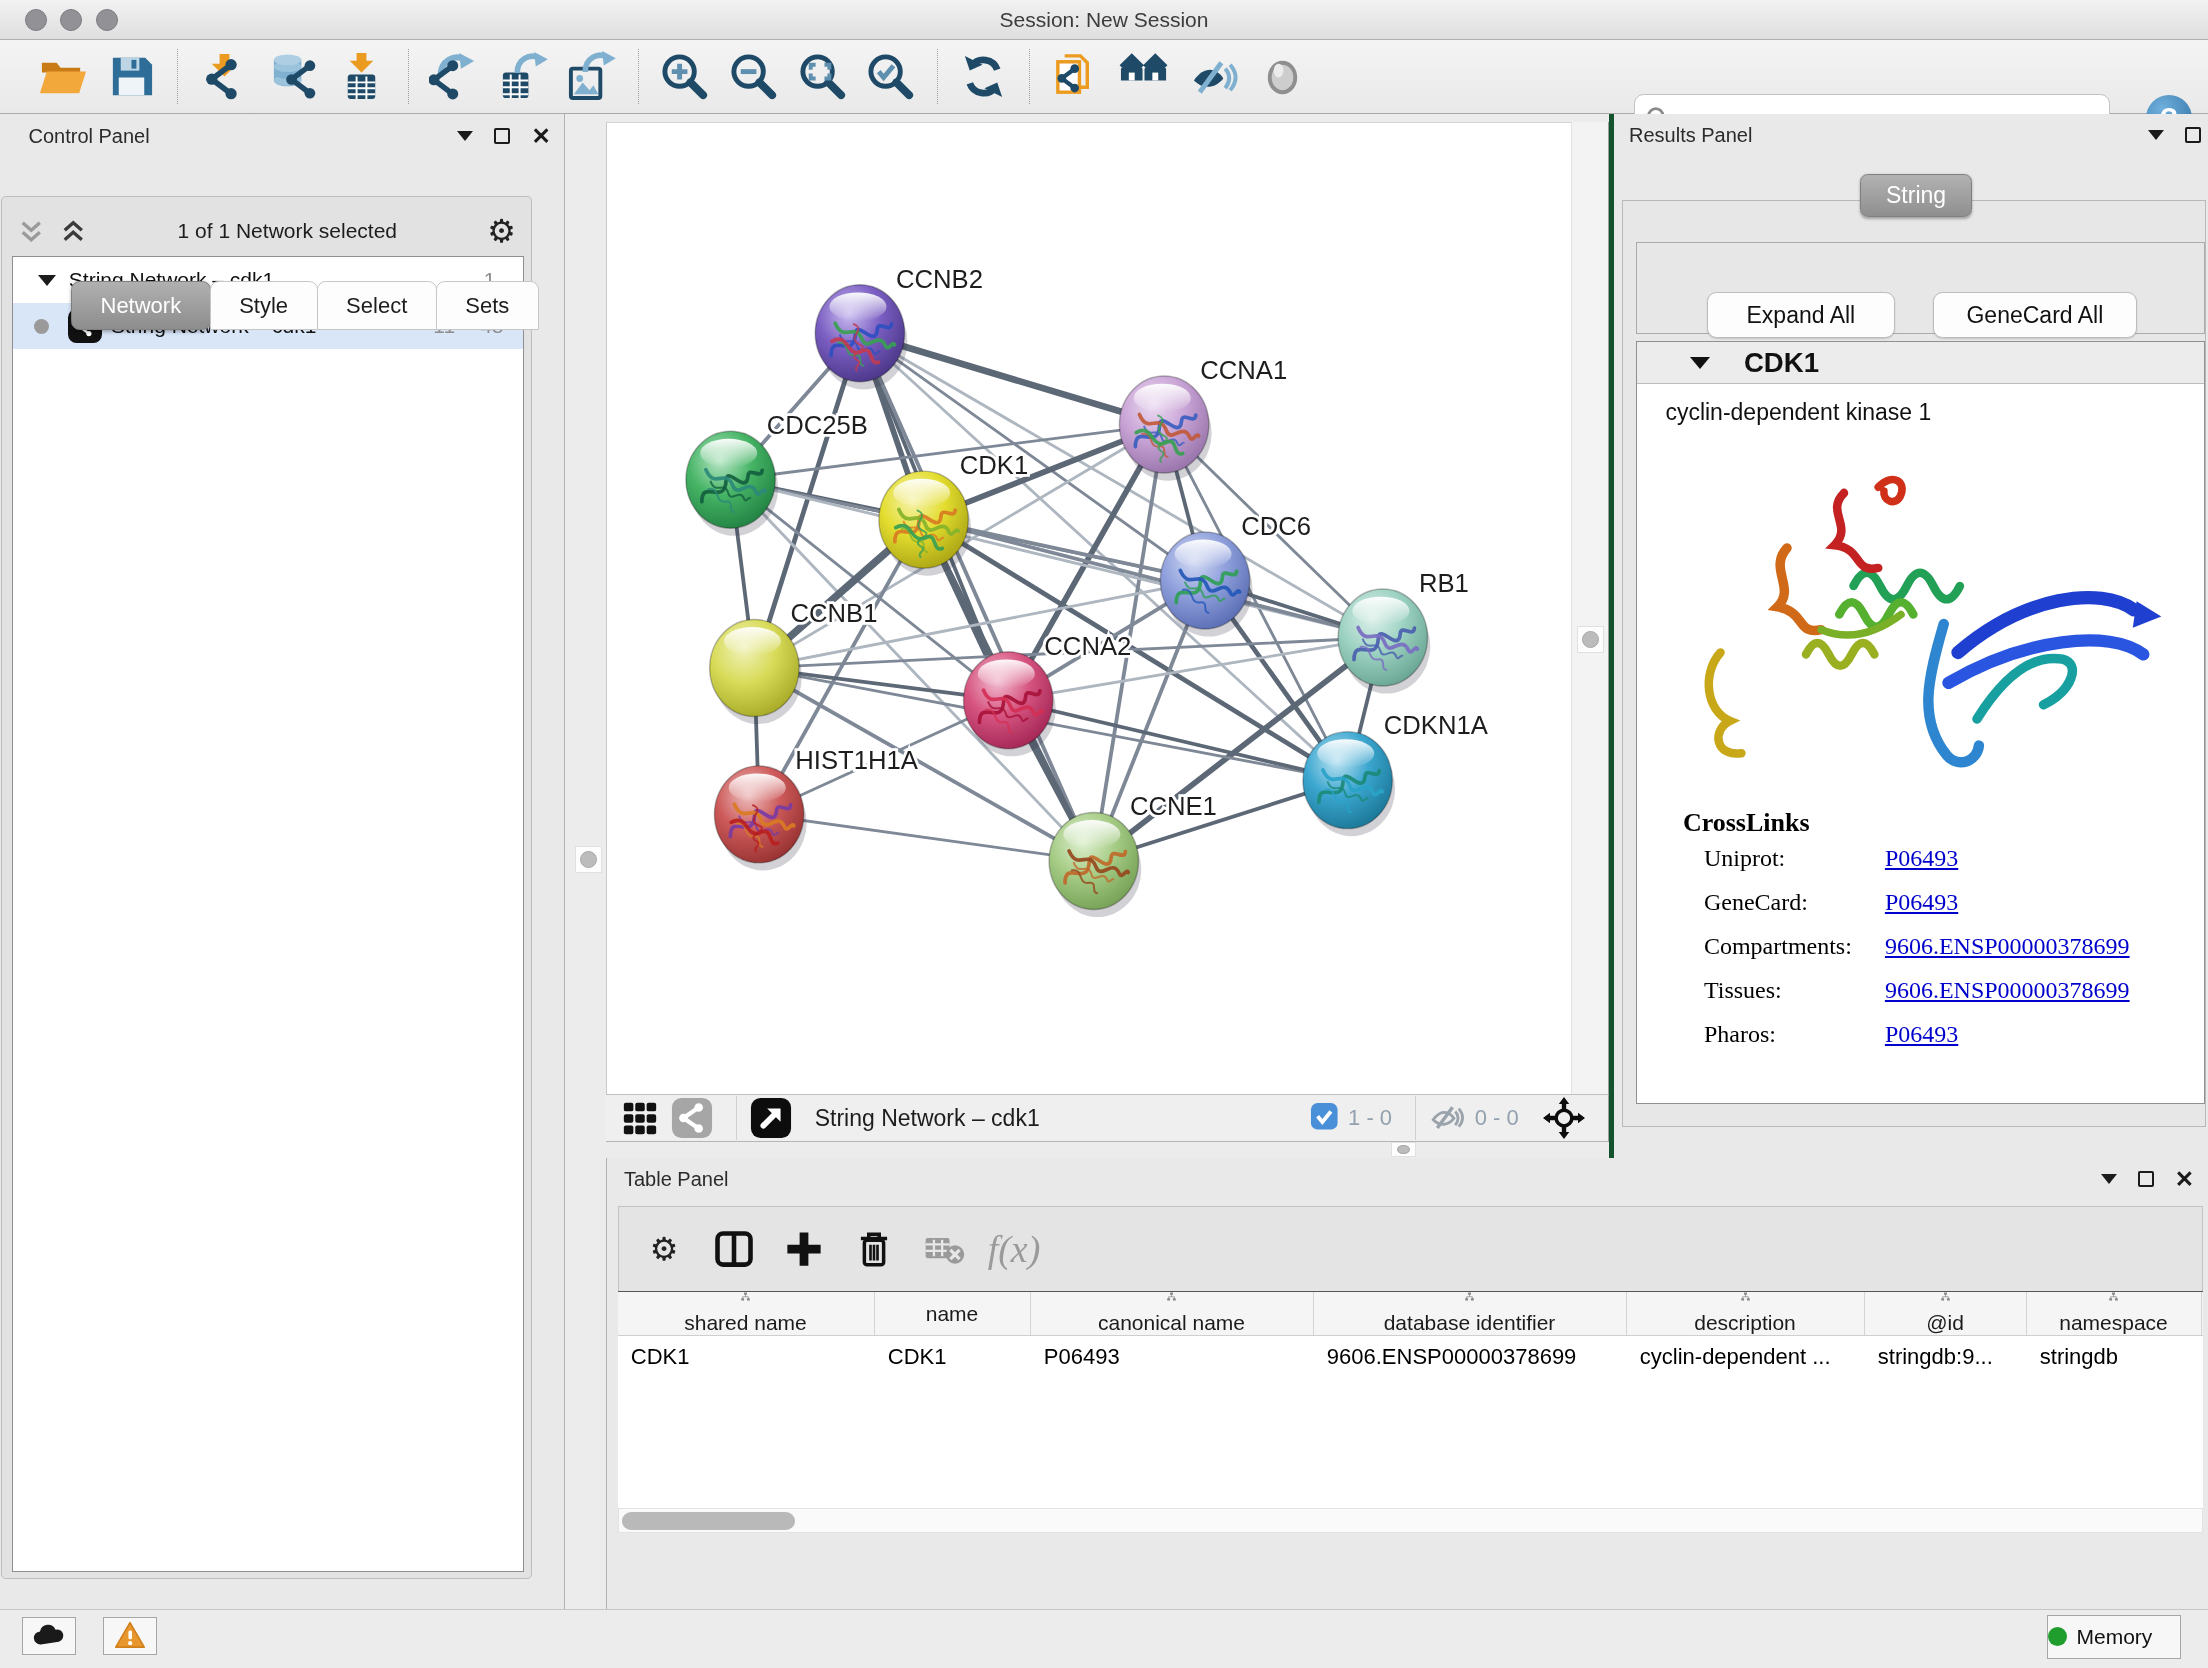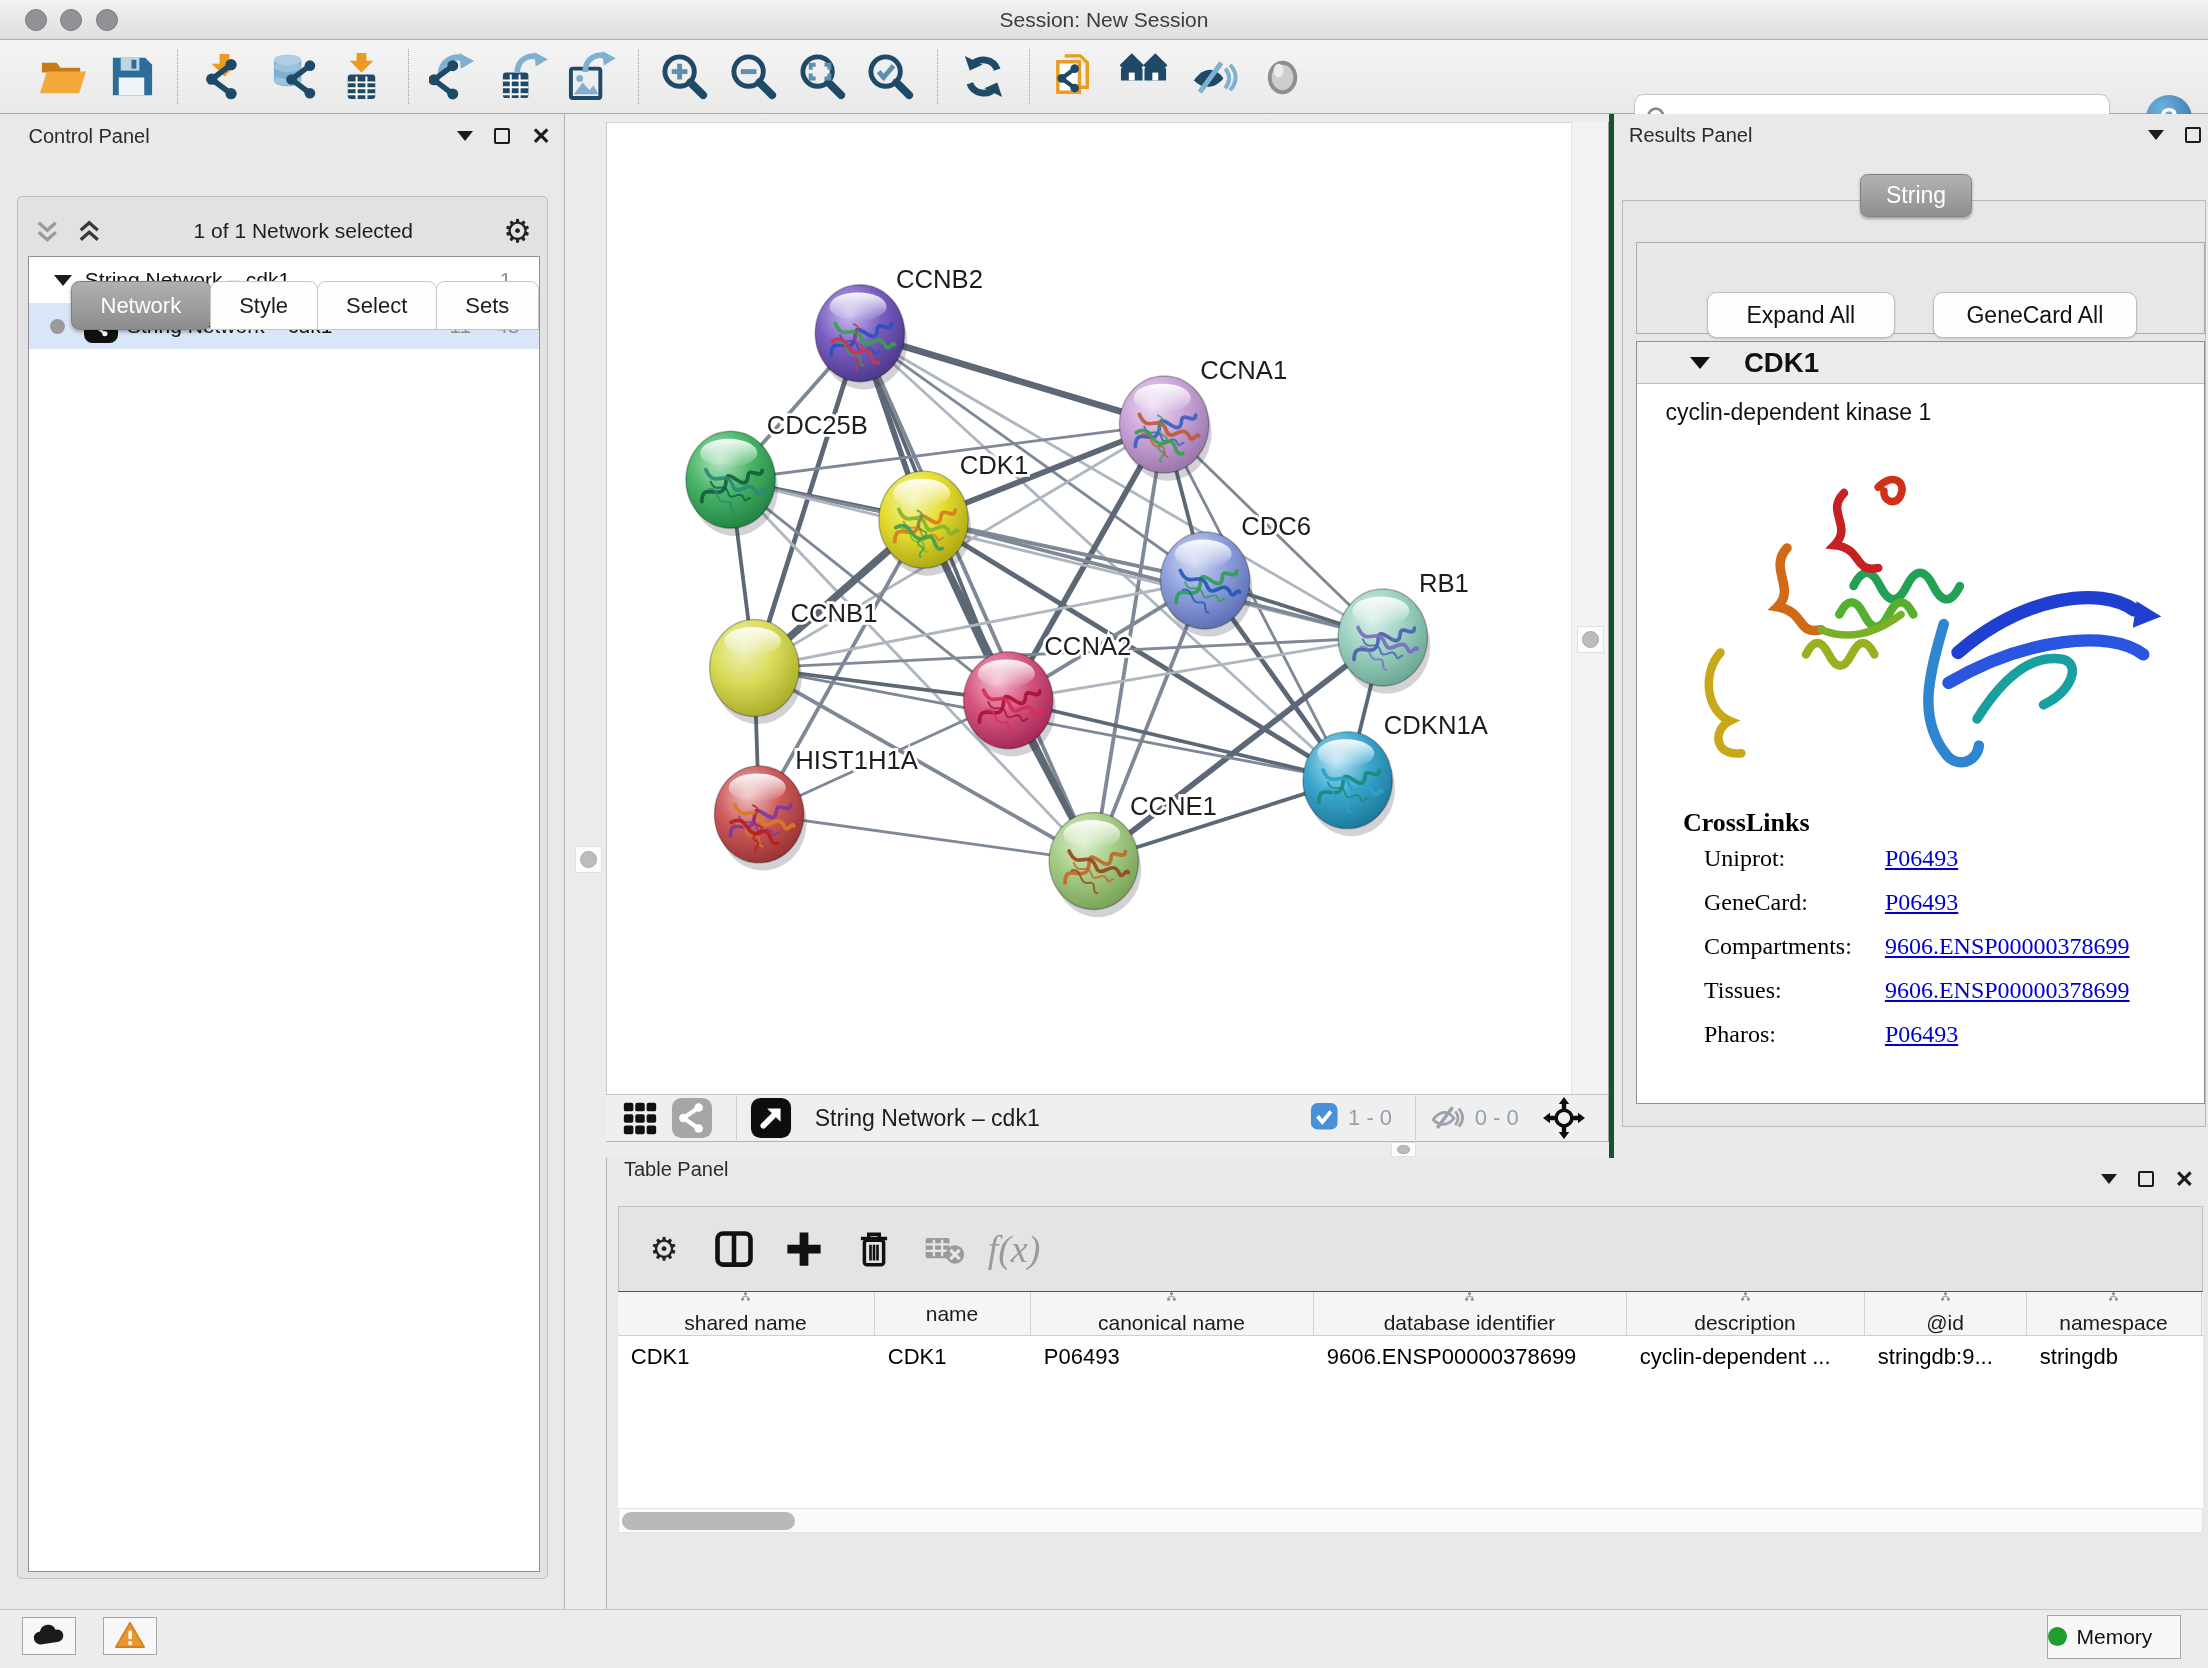--- a/index.html
+++ b/index.html
@@ -36,21 +36,21 @@
   .pc-float { width:16px; height:16px; border:2.4px solid #1b1b1b; border-radius:1.9px; }
   .pc-close { font-size:23px; font-weight:bold; line-height:16px; }
 
   
   .control-panel { position:absolute; left:0; top:114px; width:565px; height:1495px; background:#e9e9e9; border-right:1px solid #b2b2b2; }
   .cp-titlerow { position:absolute; left:0; top:0; width:100%; height:44px; display:flex; align-items:center; padding:0 13.3px 0 28.5px; }
   .tabs-row { position:absolute; display:flex; z-index:3; }
   .tab { height:49px; padding:0 28.5px; background:#fdfdfd; border:1px solid #c6c6c6; border-radius:8.6px 8.6px 0 0;
     display:flex; align-items:center; font-size:22px; color:#1d1d1d; margin-right:-1px; }
   .tab.active { background:linear-gradient(#b0b0b0,#8d8d8d); color:#fff; border-color:#7f7f7f; border-radius:8.6px; box-shadow:0 1.9px 3.8px rgba(0,0,0,.3); }
-  .cp-body { position:absolute; left:17px; top:82px; width:531px; height:1383px; background:#e2e2e2; border:1px solid #bdbdbd; border-radius:4.8px; }
+  .cp-body { position:absolute; left:1px; top:82px; width:531px; height:1383px; background:#e2e2e2; border:1px solid #bdbdbd; border-radius:4.8px; }
   .cp-statusrow { position:absolute; left:0; top:13.3px; width:100%; height:42px; display:flex; align-items:center; padding:0 15px; }
   .cp-status-text { flex:1; text-align:center; font-size:21px; color:#1d1d1d; }
   .tree-box { position:absolute; left:9.5px; top:59px; width:512px; height:1316px; background:#fff; border:1px solid #8f8f8f; }
   .tree-row { display:flex; align-items:center; height:46px; font-size:21px; color:#111; }
   .tree-row.selected { background:#d9e6f8; }
   .tw { width:0; height:0; border-left:9.5px solid transparent; border-right:9.5px solid transparent; border-top:11.4px solid #1b1b1b; margin:0 13.3px 0 25px; }
   .tree-count { color:#8e8e8e; }
   .net-dot { width:15px; height:15px; border-radius:50%; background:#9a9a9a; margin:0 19px 0 21px; }
   .share-badge-dark { width:34px; height:34px; border-radius:8.6px; background:#111; display:flex; align-items:center; justify-content:center; margin-right:9.5px; }
 
@@ -82,21 +82,21 @@
   .gene-head .tw2 { width:0; height:0; border-left:10.5px solid transparent; border-right:10.5px solid transparent; border-top:12.4px solid #111; margin:0 34px 0 53px; }
   .gene-name { font-size:27.6px; font-weight:bold; color:#111; }
   .gene-desc { font-size:23px; color:#111; margin:15px 0 0 28.5px; }
   .xl-title { font-family:"Liberation Serif",serif; font-size:26px; font-weight:bold; color:#000; margin:13.3px 0 7.6px 46px; }
   .xl-row { display:flex; font-family:"Liberation Serif",serif; font-size:24px; margin:0 0 17px 67px; }
   .xl-label { width:181px; color:#000; }
   .xl-value { color:#0000cc; text-decoration:underline; }
 
   
   .table-panel { position:absolute; left:606px; top:1158px; width:1603px; height:451px; background:#e9e9e9; border-left:1px solid #b2b2b2; }
-  .tp-titlerow { position:absolute; left:0; top:0; width:100%; height:42px; display:flex; padding:0 15px 0 17px; }
+  .tp-titlerow { position:absolute; left:0; top:0; width:100%; height:42px; display:flex; align-items:center; padding:0 15px 0 17px; }
   .tp-toolbar { position:absolute; left:10.5px; top:48px; width:1585px; height:86px; background:#e4e4e4; border:1px solid #c2c2c2;
     display:flex; align-items:center; padding-left:21px; gap:21px; }
   .tp-tool { width:49px; height:49px; display:flex; align-items:center; justify-content:center; }
   .fx { font-family:"Liberation Serif",serif; font-style:italic; font-size:38px; color:#9a9a9a; }
   .tbl { position:absolute; left:10.5px; top:133px; width:1585px; height:242px; background:#fff; border-top:1.9px solid #555; border-bottom:1.9px solid #9a9a9a; overflow:hidden; }
   .tbl-head { display:flex; height:44px; background:#f5f5f5; border-bottom:1px solid #cfcfcf; }
   .th { display:flex; align-items:center; justify-content:center; gap:9.5px; font-size:21px; color:#1b1b1b; border-right:1px solid #d4d4d4;flex-direction:column; }
   .tbl-row { display:flex; height:42px; }
   .td { display:flex; align-items:center; padding-left:13.3px; font-size:22px; color:#000; overflow:hidden; white-space:nowrap; }
   .hscroll { position:absolute; left:10.5px; bottom:76px; width:1585px; height:25px; background:#fafafa; border:1px solid #e3e3e3; }

